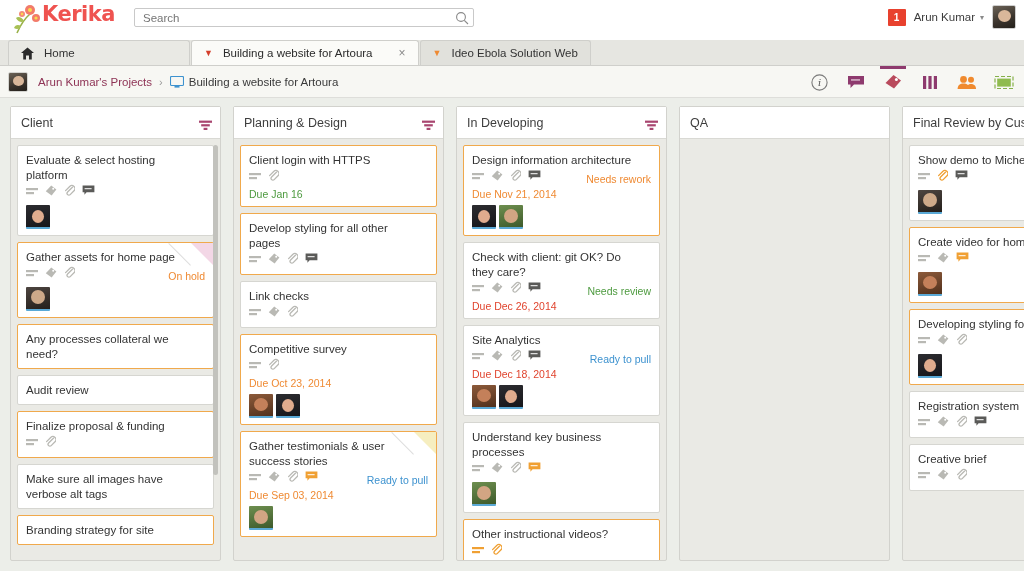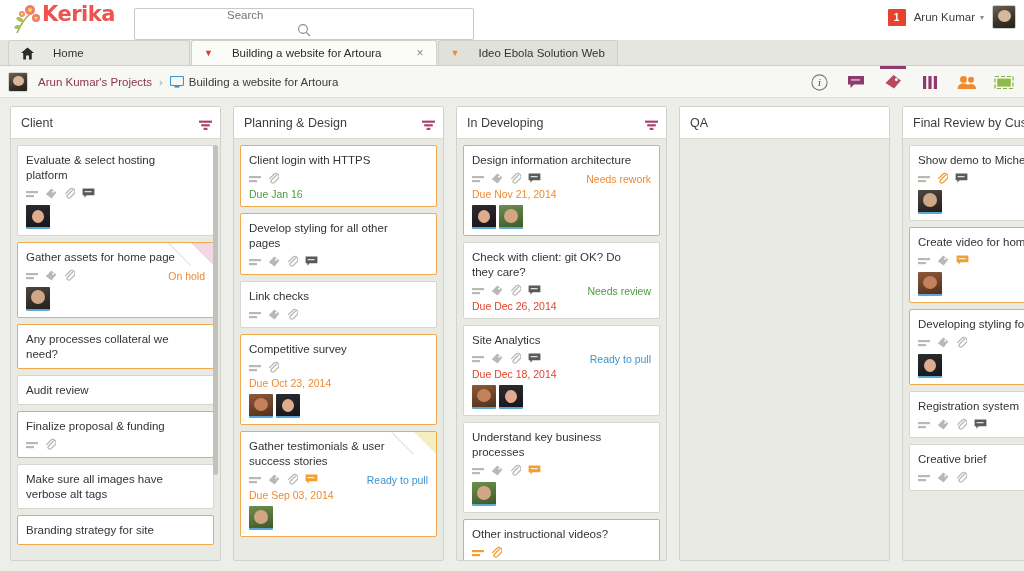--- a/index.html
+++ b/index.html
@@ -22,24 +22,24 @@
   .logo-wrap { display: flex; align-items: flex-start; width: 120px; height: 36px; }
   .logo-mark { width: 34px; height: 34px; flex: 0 0 34px; }
   .logo-text {
     font-family: "DejaVu Sans", sans-serif;
     font-weight: bold; font-size: 21px;
     color: #ef5350; letter-spacing: -0.5px;
     margin-left: -2px;
   }
   .search-box {
     position: absolute; left: 134px; top: 8px;
-    width: 340px; height: 32px;
+    width: 340px; height: 19px;
     border: 1px solid #c9c9c9; border-radius: 2px;
     background: #fff;
-    display: flex; align-items: center; flex-direction: column;
+    display: flex; align-items: center;
   }
   .search-box input {
     border: 0; outline: none; flex: 1;
     font-size: 11.5px; color: #9a9a9a;
     padding: 0 8px;
     font-family: "Liberation Sans", sans-serif;
     background: transparent;
   }
   .search-icon { width: 22px; height: 22px; display: flex; align-items: center; justify-content: center; }
   .user-area {
@@ -71,21 +71,21 @@
     height: 26px;
     background: #e6e6e1;
     display: flex;
     align-items: flex-end;
     border-bottom: 1px solid #cfcfcb;
     padding-left: 8px;
     gap: 1px;
   }
   .tab {
     height: 25px;
-    display: flex; align-items: center; gap: 19px;
+    display: flex; align-items: center; gap: 10px;
     padding: 0 12px;
     font-size: 11.5px; color: #333;
     background: #e1e1dc;
     border: 1px solid #cfcfcb; border-bottom: none;
     border-radius: 3px 3px 0 0;
     position: relative;
   }
   .tab.home { min-width: 182px; background: #e9e9e4; }
   .tab.active { background: #fbfbf8; color: #2b2b2b; }
   .tab .chev { font-size: 9px; line-height: 1; }
@@ -173,21 +173,21 @@
     margin-bottom: 6px;
     padding: 7px 8px 6px 8px;
     position: relative;
     overflow: hidden;
   }
   .card.hl { border-color: #f0a94c; }
   .card-title {
     font-size: 11.5px; color: #333; line-height: 15px;
     padding-right: 8px;
   }
-  .icon-row { display: flex; align-items: center; gap: 7px; margin-top: 5px; height: 12px; }
+  .icon-row { display: flex; align-items: flex-end; gap: 7px; margin-top: 5px; height: 12px; }
   .icon-row .spacer { flex: 1; }
   .status-txt { font-size: 10.5px; white-space: nowrap; }
   .status-orange { color: #ef8a33; }
   .status-green  { color: #4d9a3f; }
   .status-blue   { color: #3d92cf; }
   .due { font-size: 10.5px; margin-top: 3px; }
   .due-green  { color: #4d9a3f; }
   .due-orange { color: #ef8a33; }
   .due-red    { color: #e0442e; }
   .av-row { display: flex; gap: 3px; margin-top: 5px; }

